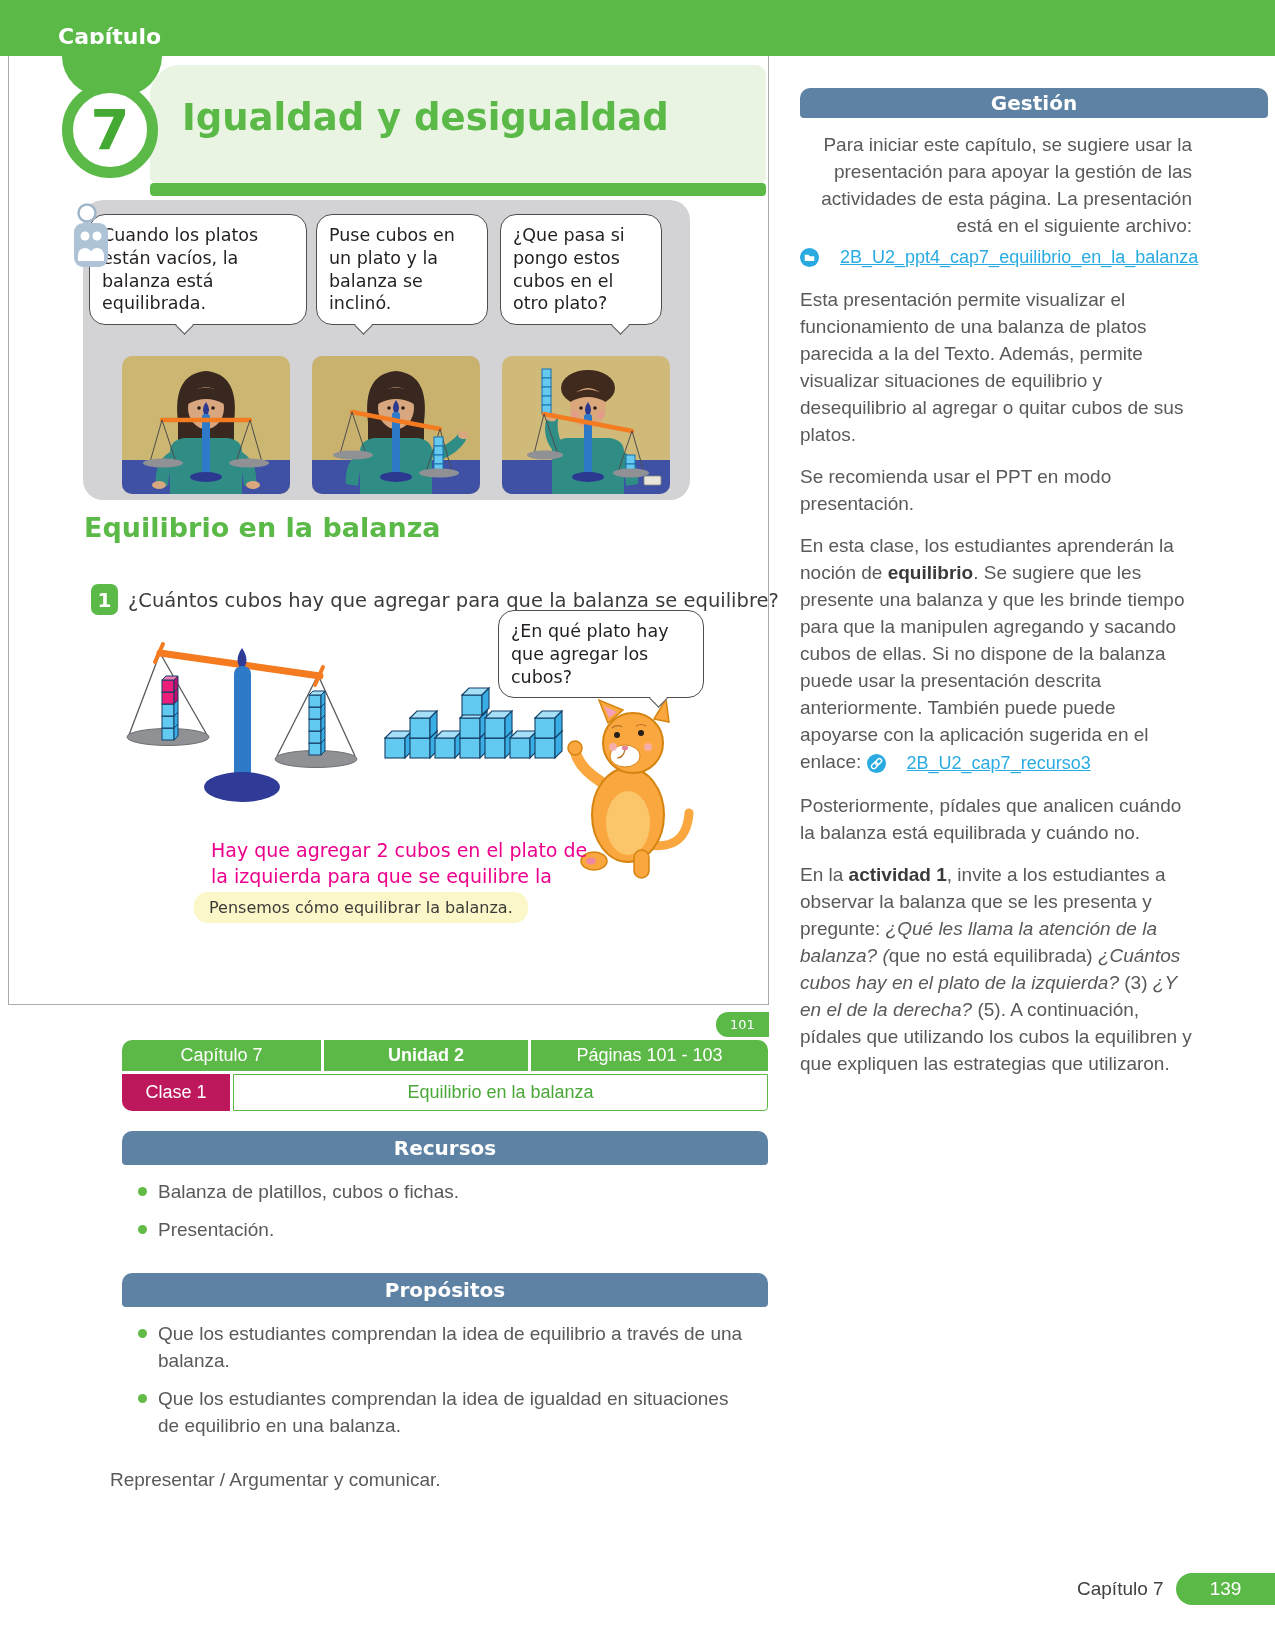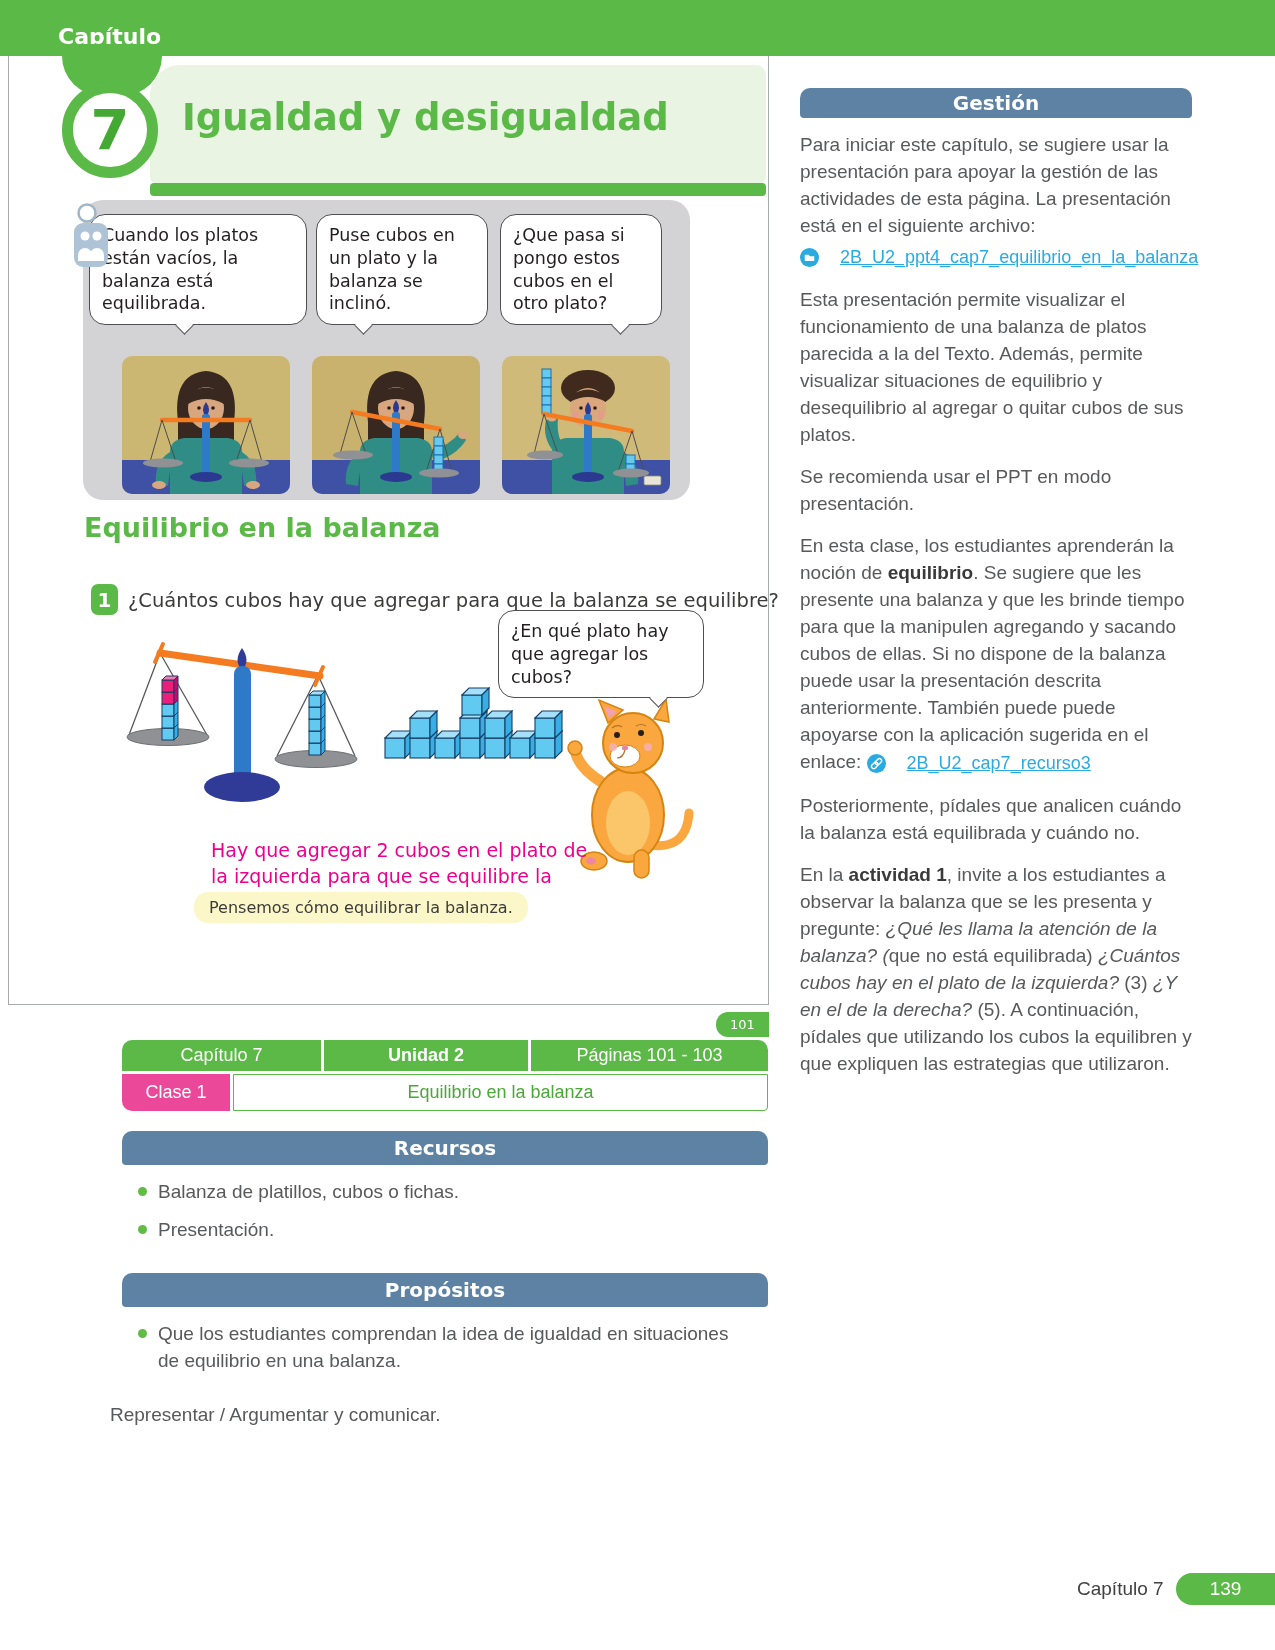--- a/index.html
+++ b/index.html
@@ -49,36 +49,36 @@
 
   
   #lower-left { left:110px; top:1040px; width:658px; }
   .itable { margin-left:12px; width:646px; }
   .trow1 { display:flex; gap:3px; }
   .trow1 .cell { background:#5cb947; color:#fff; font-size:18px; height:31px; display:flex; align-items:center; justify-content:center; }
   .trow1 .c1 { width:199px; border-radius:10px 0 0 0; }
   .trow1 .c2 { width:204px; font-weight:bold; }
   .trow1 .c3 { flex:1; border-radius:0 10px 0 0; }
   .trow2 { display:flex; gap:3px; margin-top:3px; }
-  .trow2 .clase { background:#ec4899; color:#fff; width:108px; height:37px; border-radius:0 0 0 10px; display:flex; align-items:center; justify-content:center; font-size:18px; }
+  .trow2 .clase { background:#be185d; color:#fff; width:108px; height:37px; border-radius:0 0 0 10px; display:flex; align-items:center; justify-content:center; font-size:18px; }
   .trow2 .topic { flex:1; border:1.6px solid #5cb947; border-radius:0 0 4px 0; color:#4aa838; display:flex; align-items:center; justify-content:center; font-size:18px; }
   .section-header { margin-left:12px; width:646px; height:34px; background:#5d82a4; border-radius:10px 10px 4px 4px;
                     color:#fff; font-family:"DejaVu Sans",sans-serif; font-weight:bold; font-size:20px;
                     display:flex; align-items:center; justify-content:center; }
   .hdr-recursos { margin-top:20px; } .hdr-propositos { margin-top:30px; } .hdr-habilidades { margin-top:8px; }
   .blist { list-style:none; margin-top:13px; width:640px; }
   .blist li { position:relative; padding-left:48px; font-size:19px; line-height:27px; color:#58595b; margin-bottom:11px; }
   .blist li::before { content:''; position:absolute; left:28px; top:9px; width:9px; height:9px; border-radius:50%; background:#62bb46; }
   #habilidades-text { margin-top:30px; font-size:19px; color:#58595b; }
 
   
   #sidebar { left:800px; top:88px; width:392px; }
-  #sidebar .section-header { margin-left:0; width:392px; height:30px; }
+  #sidebar .section-header { margin-left:0; width:468px; height:30px; }
   #sidebar p { font-size:19px; line-height:27px; color:#58595b; margin-top:15px; }
-  #sidebar p:first-of-type { margin-top:13px; }
+  #sidebar p:first-of-type { margin-top:13px;text-align:right; }
   .slink { display:inline-flex; align-items:center; gap:21px; vertical-align:middle; }
   .slink a { color:#29abe2; font-size:18px; text-decoration:underline; }
   .linkline { margin-top:4px !important; }
   .bd { font-weight:bold; color:#3a3a3a; }
   .it { font-style:italic; }
 
   
   #footer-chapter { left:1077px; top:1578px; font-size:19px; color:#414042; }
   #footer-pill { left:1176px; top:1573px; width:99px; height:32px; background:#5ab947; border-radius:17px 0 0 17px;
                  color:#fff; display:flex; align-items:center; justify-content:center; font-size:19px; }
@@ -366,20 +366,21 @@
   </div>
 
   <div class="section-header hdr-recursos">Recursos</div>
   <ul class="blist">
     <li>Balanza de platillos, cubos o fichas.</li>
     <li>Presentación.</li>
   </ul>
 
   <div class="section-header hdr-propositos">Propósitos</div>
   <ul class="blist">
+    <li>Que los estudiantes comprendan la idea de equilibrio a través de una balanza.</li>
     <li>Que los estudiantes comprendan la idea de igualdad en situaciones de equilibrio en una balanza.</li>
   </ul>
 
   <div id="habilidades-text">Representar / Argumentar y comunicar.</div>
 </div>
 
 <div class="abs" id="sidebar">
   <div class="section-header">Gestión</div>
   <p>Para iniciar este capítulo, se sugiere usar la presentación para apoyar la gestión de las actividades de esta página. La presentación está en el siguiente archivo:</p>
   <p class="linkline">

